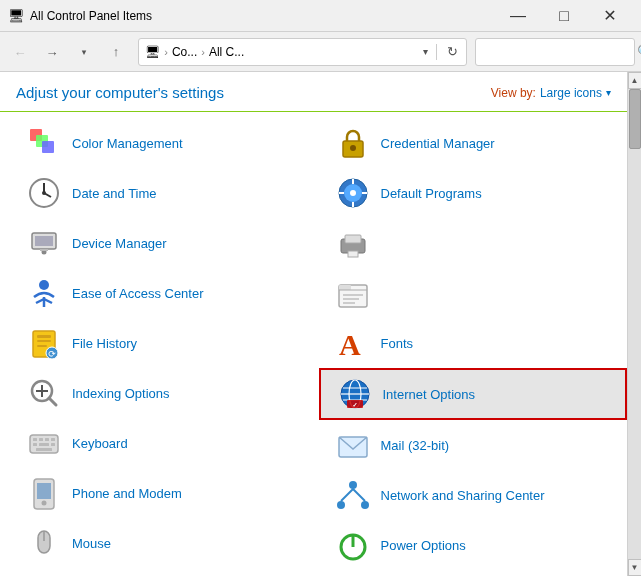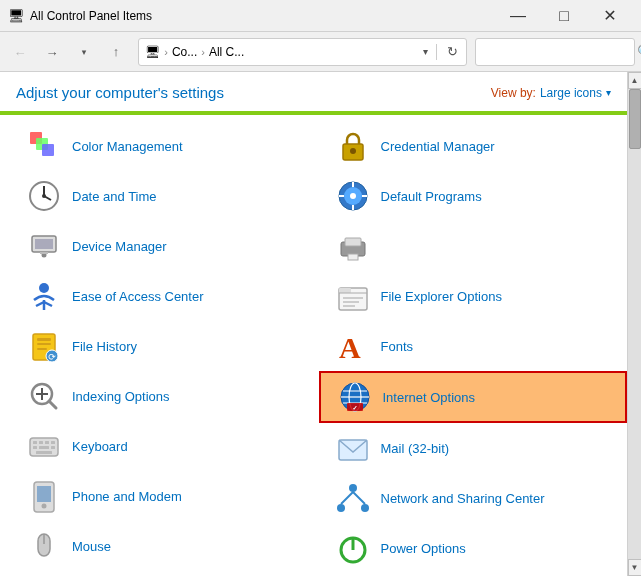--- a/index.html
+++ b/index.html
@@ -81,21 +81,21 @@
       overflow: hidden;
       padding: 0;
     }
 
     
     .content-header {
       display: flex;
       align-items: center;
       justify-content: space-between;
       padding: 12px 16px 10px 16px;
-      border-bottom: 4px solid #84cc16;
+      border-bottom: 1px solid #84cc16;
     }
     .content-title {
       font-size: 15px;
       color: #0070c0;
       font-weight: normal;
     }
     .view-by {
       display: flex;
       align-items: center;
       gap: 4px;
@@ -120,21 +120,21 @@
     }
     .item-row {
       display: flex;
       align-items: center;
       padding: 6px 16px;
       cursor: pointer;
       gap: 10px;
       min-height: 50px;
     }
     .item-row.highlighted {
-      background: #fdba74;
+      background: #e5e5e5;
       border: 2px solid #cc0000;
       text-align: center;
     }
     .item-icon {
       width: 36px;
       height: 36px;
       flex-shrink: 0;
       display: flex;
       align-items: center;
       justify-content: center;
@@ -375,21 +375,20 @@
             <div class="item-icon">
               <svg width="36" height="36" viewBox="0 0 36 36">
                 <rect x="4" y="10" width="28" height="22" fill="#f5f5f5" stroke="#aaa" stroke-width="1.5" rx="2"></rect>
                 <rect x="4" y="10" width="12" height="5" fill="#ddd" rx="1"></rect>
                 <line x1="4" y1="15" x2="32" y2="15" stroke="#aaa" stroke-width="1"></line>
                 <rect x="8" y="19" width="20" height="2" fill="#ccc"></rect>
                 <rect x="8" y="23" width="16" height="2" fill="#ccc"></rect>
                 <rect x="8" y="27" width="12" height="2" fill="#ccc"></rect>
               </svg>
             </div>
-            <span class="item-label">File Explorer Options</span>
           </div>
           <div class="item-row">
             <div class="item-icon">
               <svg width="36" height="36" viewBox="0 0 36 36">
                 <text x="4" y="30" font-size="30" font-family="serif" fill="#d44000" font-weight="bold">A</text>
               </svg>
             </div>
             <span class="item-label">Fonts</span>
           </div>
           <div class="item-row highlighted">

